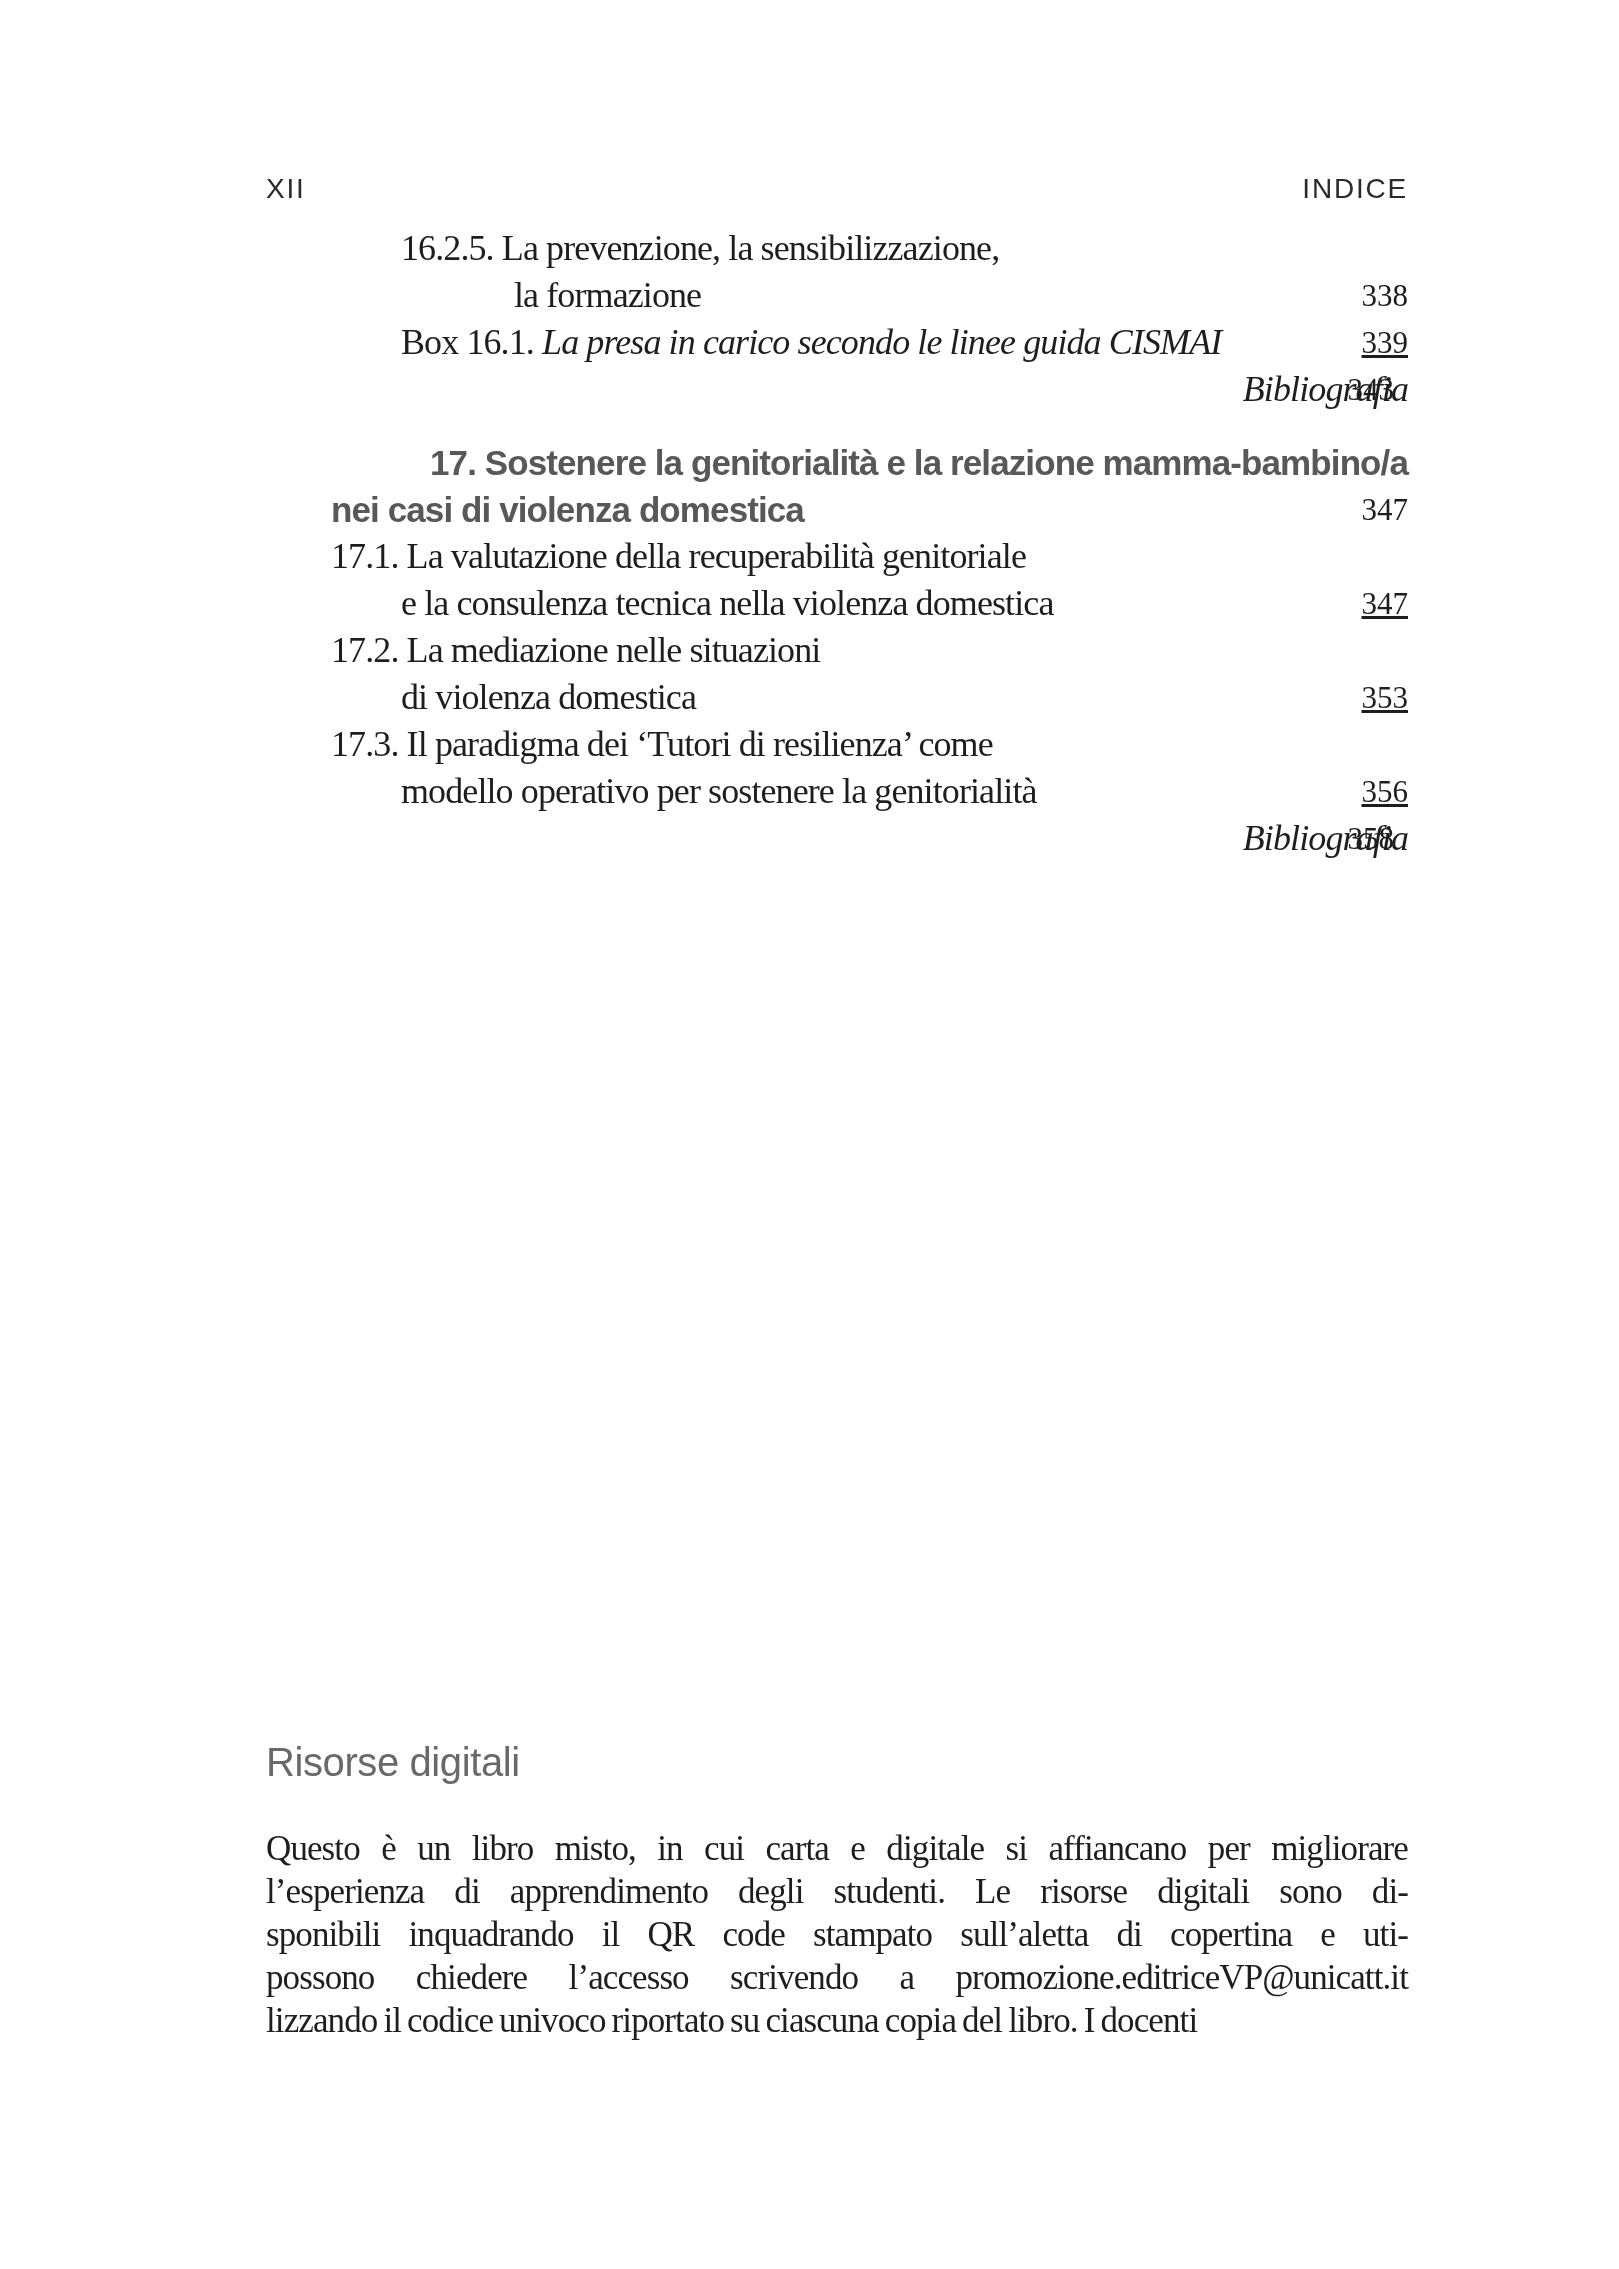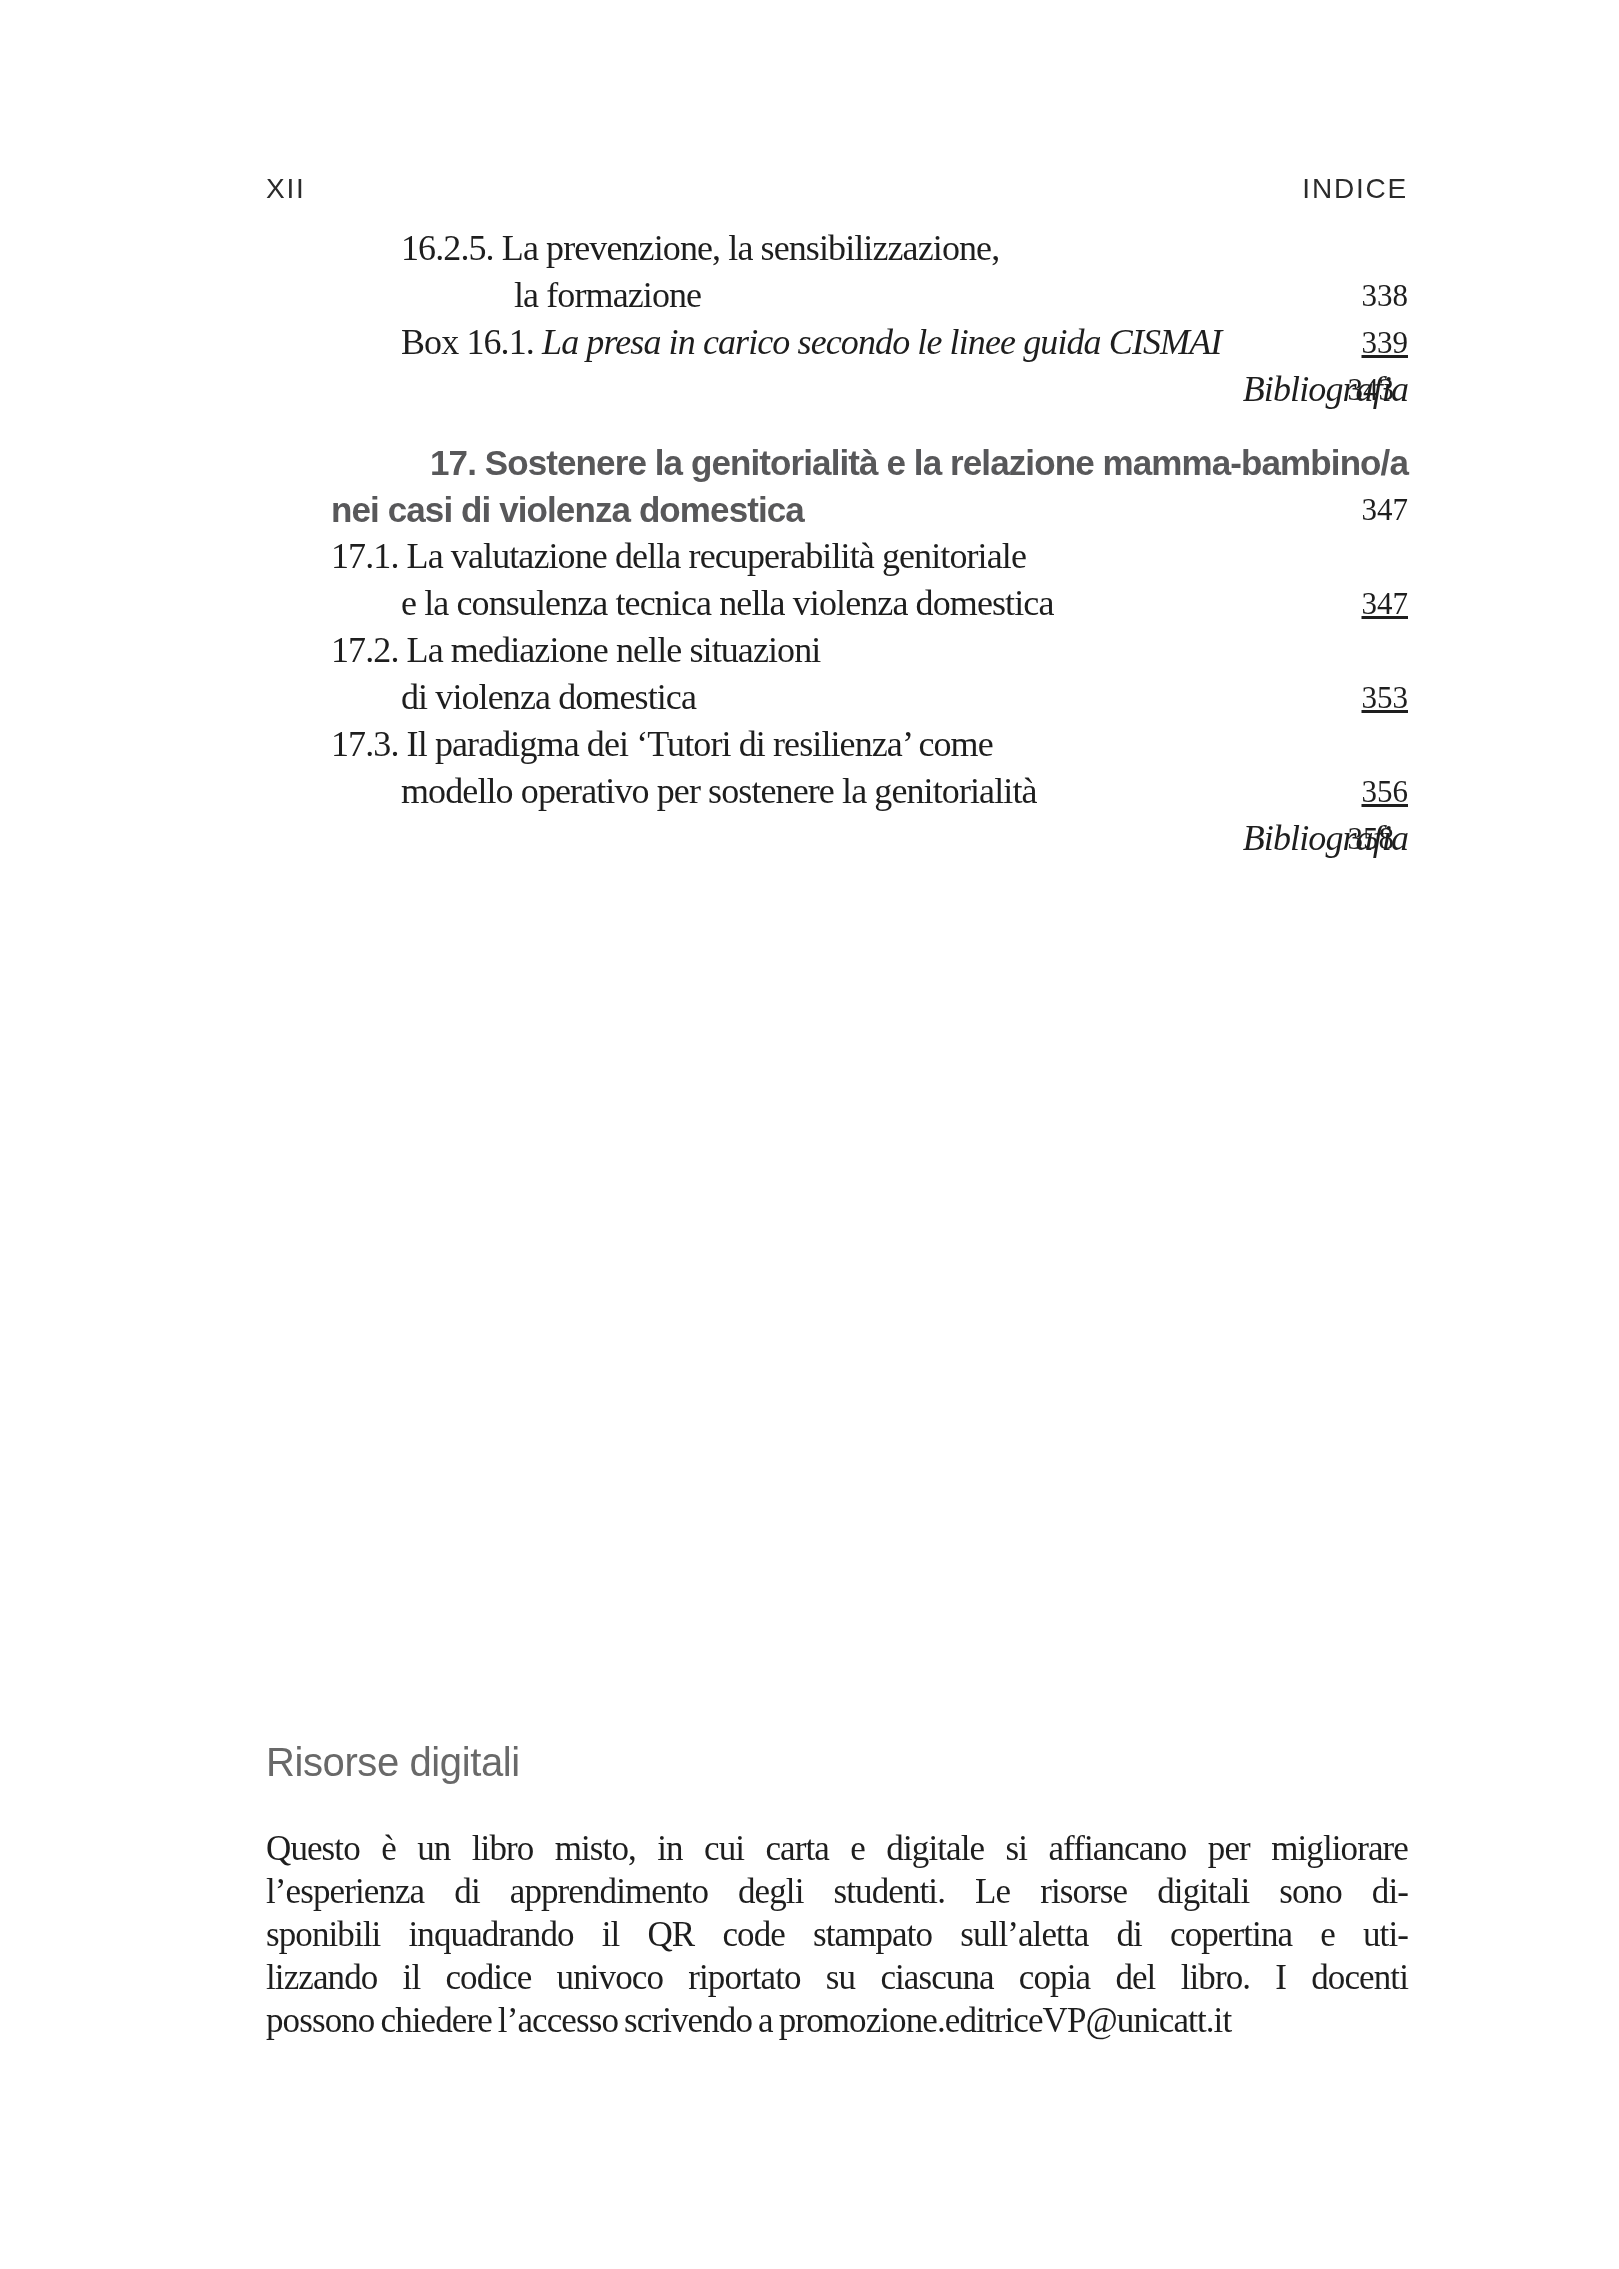--- a/index.html
+++ b/index.html
@@ -122,18 +122,18 @@
       <div class="toc-row lvl2"><span><span class="seg-roman">modello operativo per sostenere la genitorialità</span></span><span class="toc-page">356</span></div>
       <div class="toc-row lvl0"><span><span class="seg-italic">Bibliografia</span></span><span class="toc-page">358</span></div>
     </div>
 
   <div class="section-heading">Risorse digitali</div>
 
   <div class="paragraph" id="paragraph">
       <div class="para-line">Questo è un libro misto, in cui carta e digitale si affiancano per migliorare</div>
       <div class="para-line">l’esperienza di apprendimento degli studenti. Le risorse digitali sono di-</div>
       <div class="para-line">sponibili inquadrando il QR code stampato sull’aletta di copertina e uti-</div>
+      <div class="para-line">possono chiedere l’accesso scrivendo a promozione.editriceVP@unicatt.it</div>
       <div class="para-line">lizzando il codice univoco riportato su ciascuna copia del libro. I docenti</div>
-      <div class="para-line">possono chiedere l’accesso scrivendo a promozione.editriceVP@unicatt.it</div>
     </div>
 
 </div>
 
 
 </body></html>

